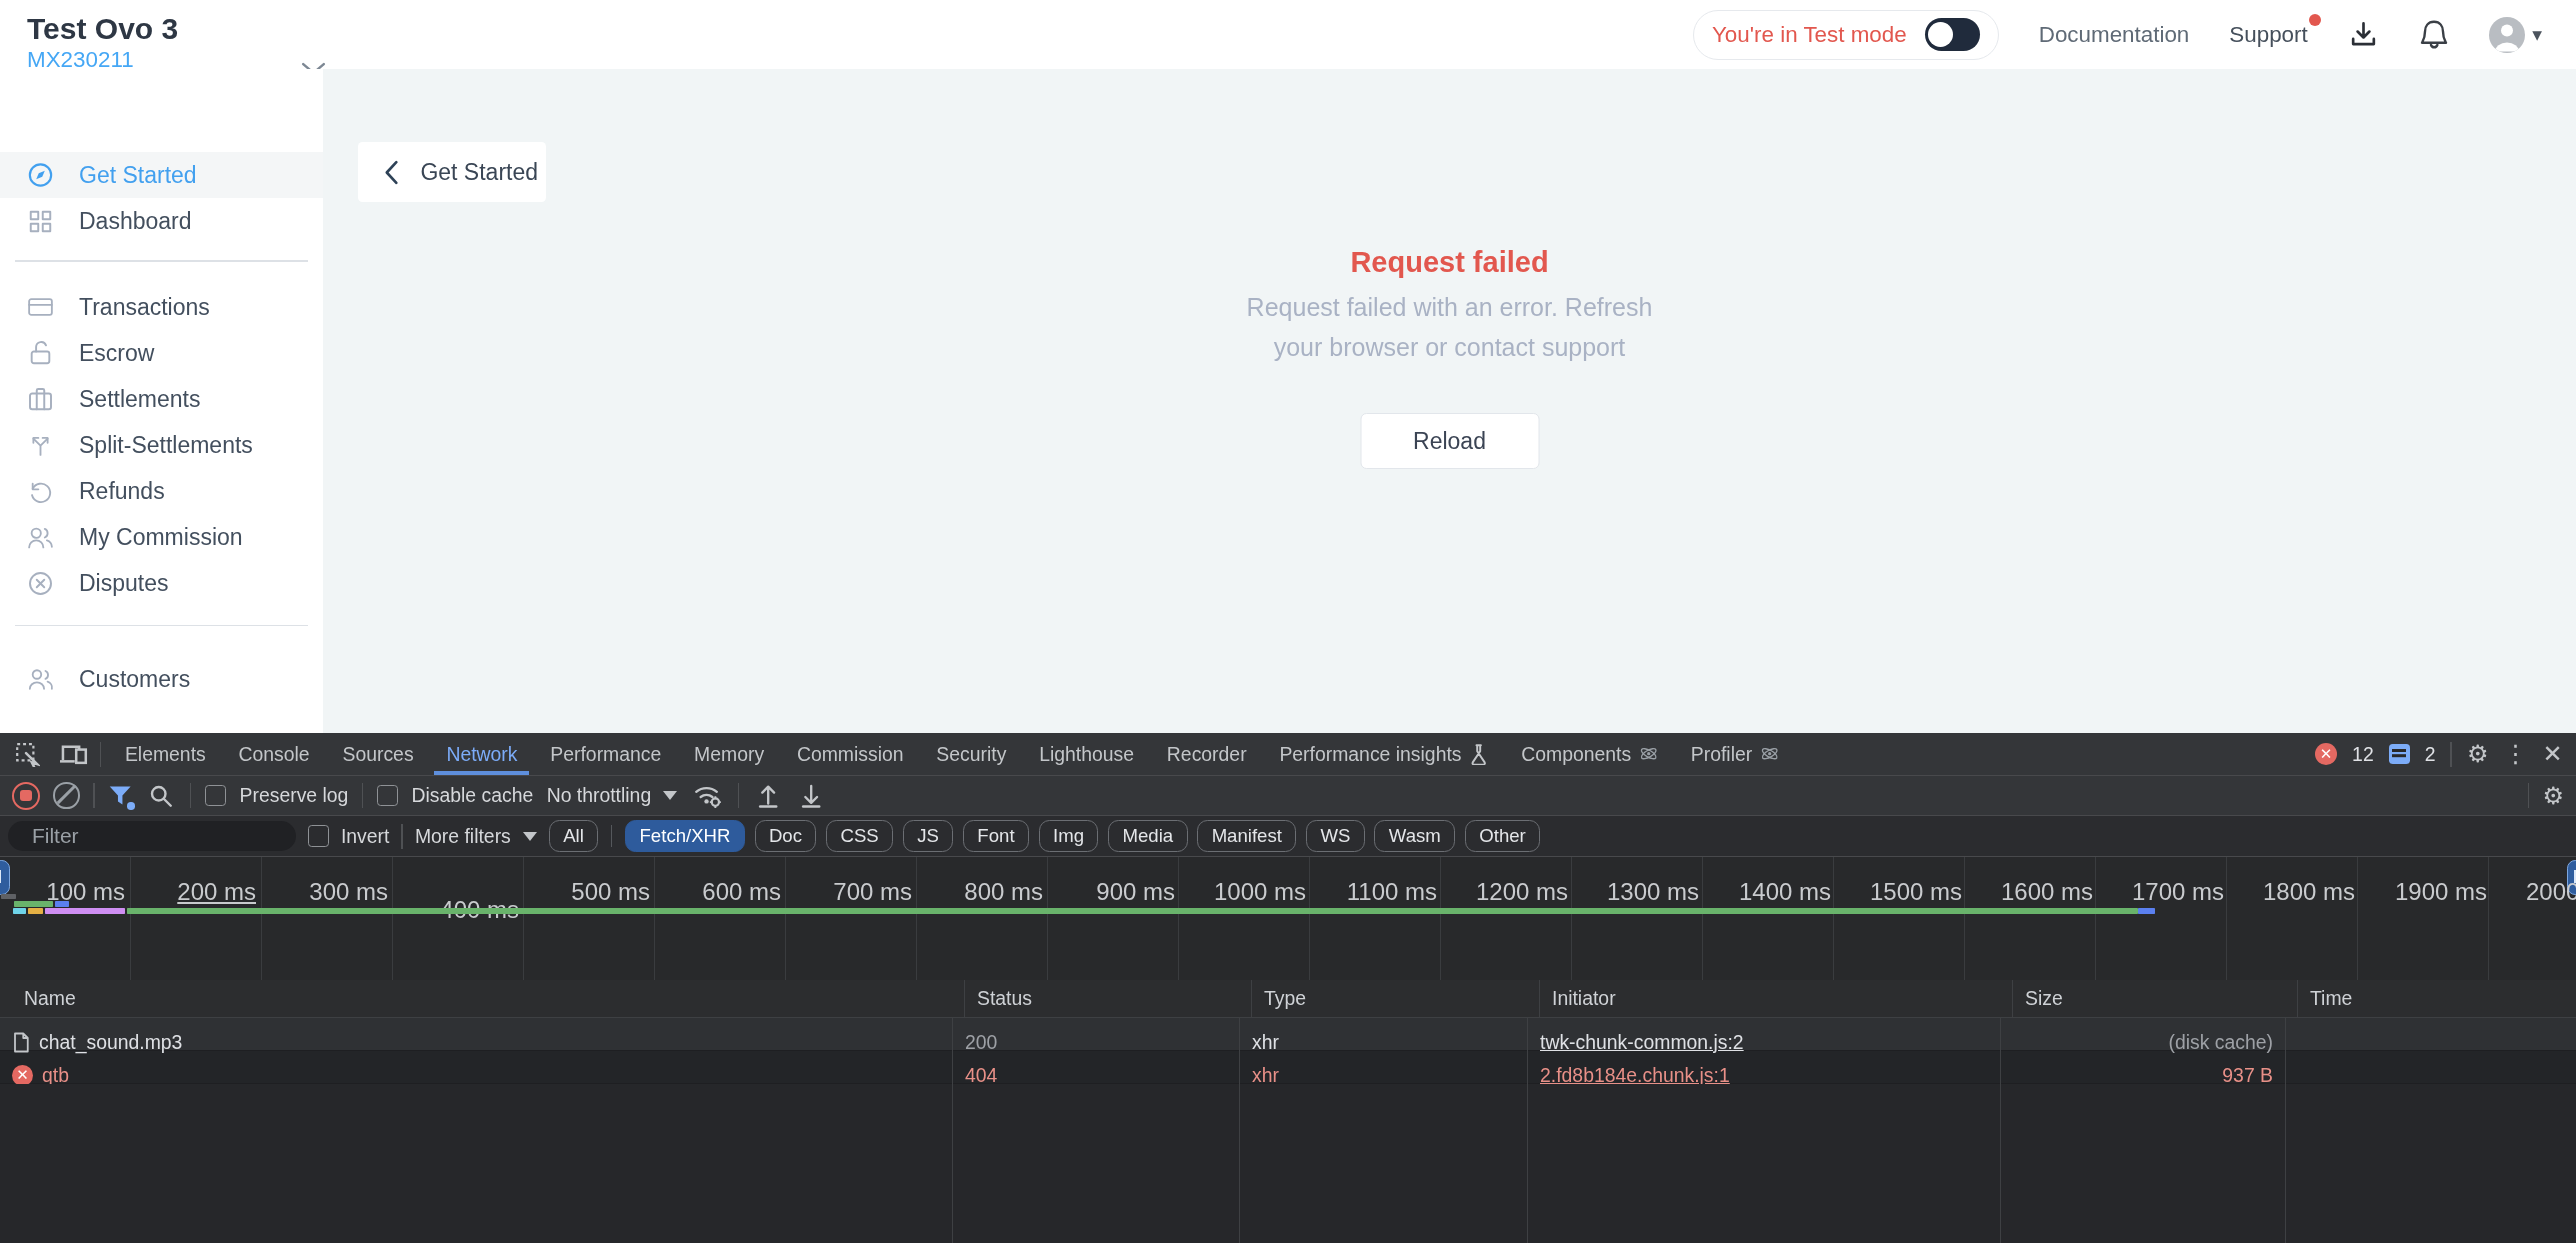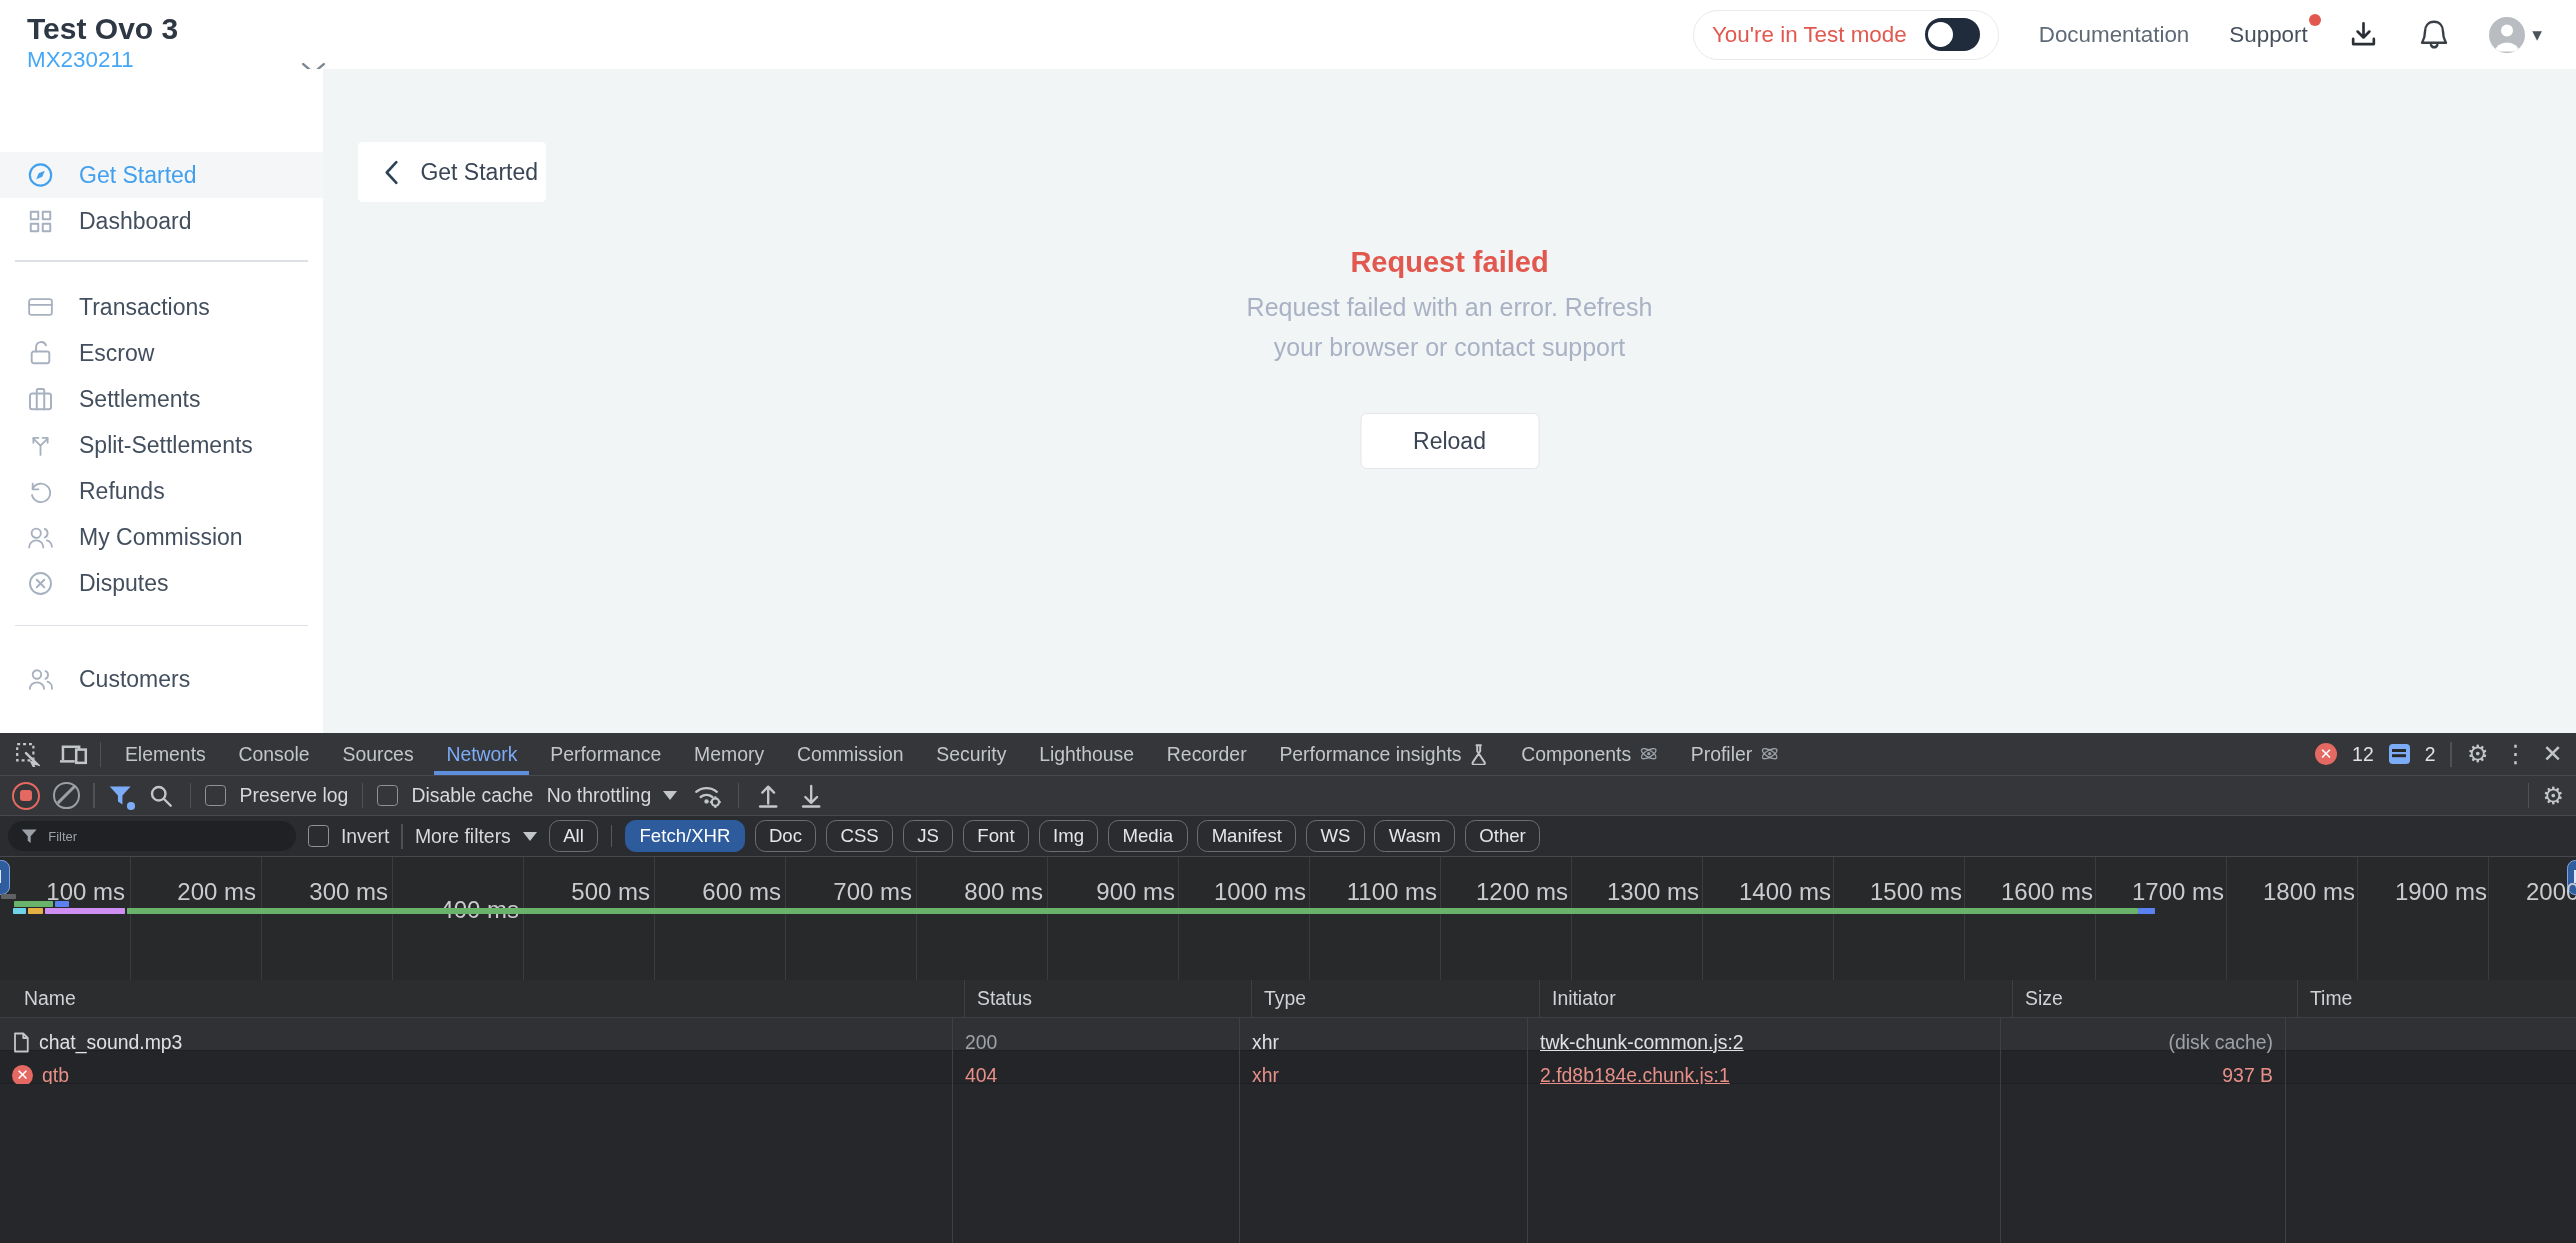--- a/index.html
+++ b/index.html
@@ -63,21 +63,21 @@
   .dt-select{display:flex;align-items:center;gap:12px;color:#d6d8db;}
   .caret{width:0;height:0;border-left:7.5px solid transparent;border-right:7.5px solid transparent;border-top:9px solid #c3c6c9;}
   .funnel-wrap{position:relative;width:25px;height:25px;display:flex;align-items:center;justify-content:center;}
   .funnel-dot{position:absolute;right:-1.5px;bottom:-1.5px;width:7.5px;height:7.5px;border-radius:50%;background:#7cacf8;}
   .rec-btn{width:24px;height:24px;border:2.6px solid #e46962;border-radius:50%;display:flex;align-items:center;justify-content:center;}
   .rec-btn span{width:11.2px;height:11.2px;background:#e46962;border-radius:3px;}
   .clear-btn{position:relative;width:22.4px;height:22.4px;border:2.6px solid #9aa0a6;border-radius:50%;}
   .clear-btn::after{content:"";position:absolute;left:-1.5px;top:9px;width:24.6px;height:2.6px;background:#9aa0a6;transform:rotate(-45deg);}
   .dt-filterbar{display:flex;align-items:center;height:40px;background:#2b2c2f;border-bottom:0.7px solid #48494c;gap:12px;padding:0 7.5px;}
   .dt-filter-input{display:flex;align-items:center;gap:9px;width:288px;height:30px;background:#202124;border-radius:15px;padding:0 13.4px;box-sizing:border-box;}
-  .dt-filter-input input{flex:1;background:transparent;border:none;outline:none;color:#dfe1e5;font-size:13px;font-family:inherit;}
+  .dt-filter-input input{flex:1;background:transparent;border:none;outline:none;color:#dfe1e5;font-size:21px;font-family:inherit;}
   .dt-filter-input input::placeholder{color:#9aa0a6;}
   .pill{height:30px;display:flex;align-items:center;padding:0 13.4px;border:1.5px solid #6b6e73;border-radius:10.4px;color:#e4e6e9;font-size:18.6px;cursor:pointer;white-space:nowrap;}
   .pill.active{background:#2e5b9c;border-color:#2e5b9c;color:#fff;}
   .pills{display:flex;align-items:center;gap:9.7px;}
   .pill-div{width:1.5px;height:22.4px;background:#55585c;margin:0 3px;}
   
   .dt-overview{position:relative;height:123px;background:#28292b;overflow:hidden;
      background-image:repeating-linear-gradient(to right,transparent 0 130px,#3a3c3f 130px 131px);}
   .tick{position:absolute;top:21px;transform:translateX(-100%);padding-right:6px;color:#c9cbce;font-size:24px;white-space:nowrap;}
   .ov-bar{position:absolute;border-radius:0.7px;}
@@ -450,21 +450,21 @@
           <span class="pill">WS</span>
           <span class="pill">Wasm</span>
           <span class="pill">Other</span>
         </span>
     </div>
 
     <div class="dt-overview" id="dt-overview">
       <span class="ov-handle ov-left"></span>
       <span class="ov-handle ov-right"></span>
     <span class="tick" style="left: 131px;">100 ms</span>
-        <span class="tick" style="left: 262px;">200 ms</span>
+        <span class="tick" style="left: 262px; text-decoration: underline;">200 ms</span>
         <span class="tick" style="left: 394px;">300 ms</span>
         <span class="tick" style="left: 525px; margin-top: 18px;">400 ms</span>
         <span class="tick" style="left: 656px;">500 ms</span>
         <span class="tick" style="left: 787px;">600 ms</span>
         <span class="tick" style="left: 918px;">700 ms</span>
         <span class="tick" style="left: 1049px;">800 ms</span>
         <span class="tick" style="left: 1181px;">900 ms</span>
         <span class="tick" style="left: 1312px;">1000 ms</span>
         <span class="tick" style="left: 1443px;">1100 ms</span>
         <span class="tick" style="left: 1574px;">1200 ms</span>

